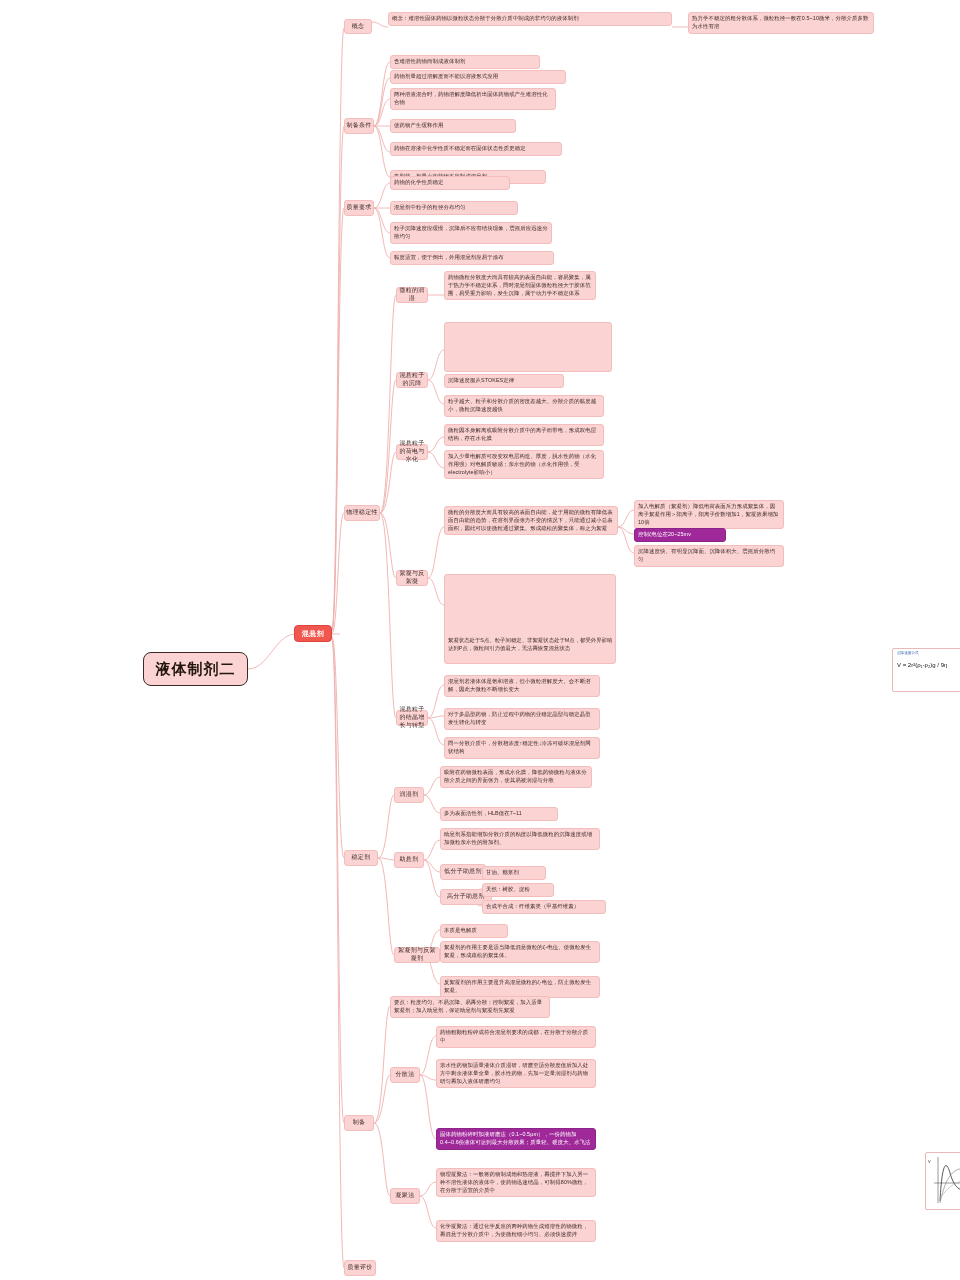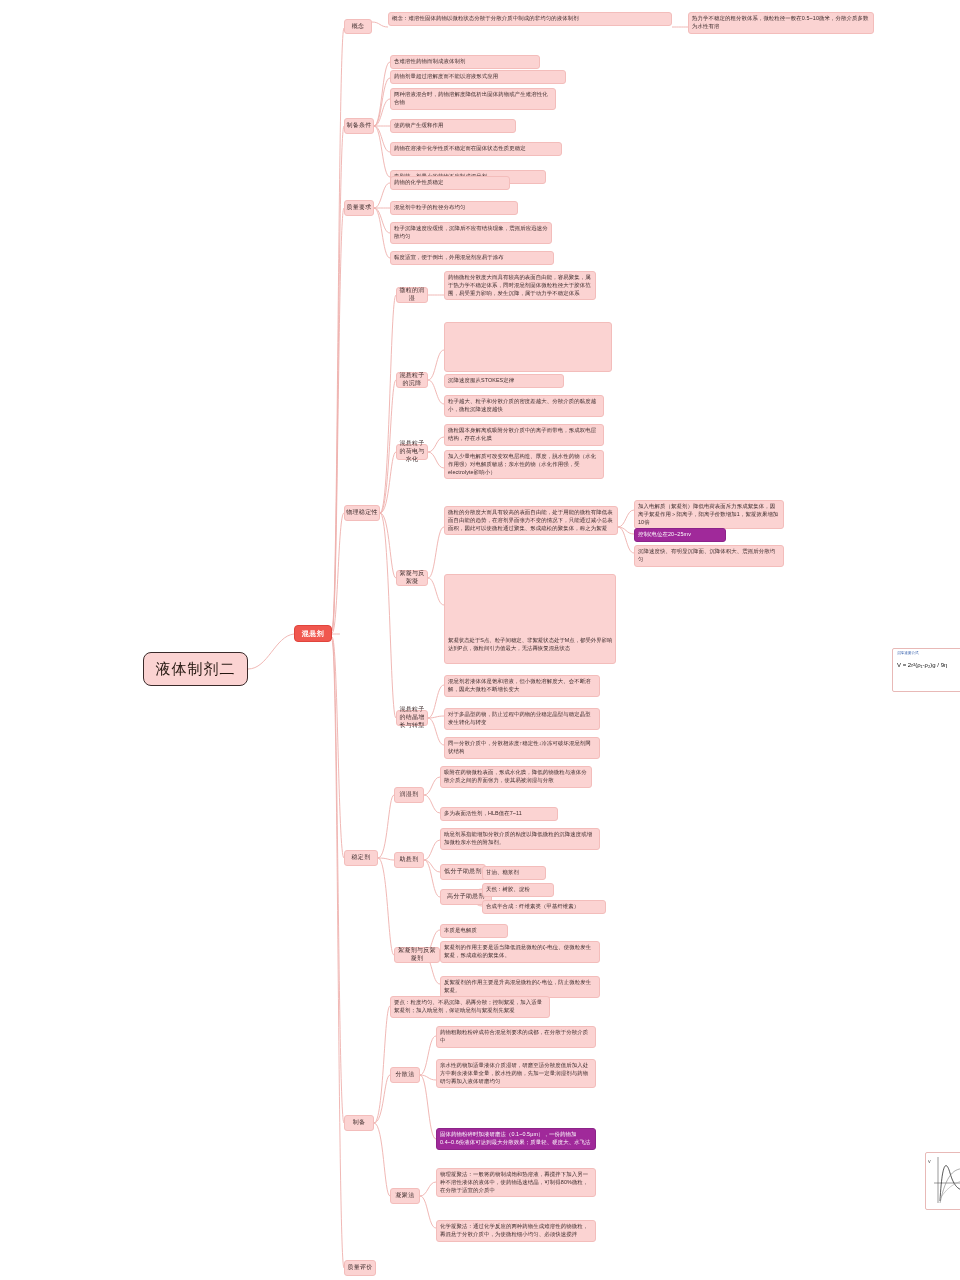--- a/index.html
+++ b/index.html
@@ -14,21 +14,21 @@
   .node{
     position:absolute;box-sizing:border-box;
     background:#fbd3d2;border:1px solid #f3bdbb;border-radius:3px;
     color:#3c2b2b;font-size:5.4px;line-height:1.45;
     padding:2px 3px;letter-spacing:0.1px;
   }
   .node.hl{background:#a0299a;border-color:#8d2489;color:#fff;}
   .root{
     position:absolute;box-sizing:border-box;
     background:#fbd3d2;border:1.6px solid #3a2a2a;border-radius:8px;
-    color:#23160f;font-size:15px;font-weight:normal;
+    color:#23160f;font-size:15px;font-weight:bold;
     display:flex;align-items:center;justify-content:center;
     letter-spacing:1px;
   }
   .main{
     position:absolute;box-sizing:border-box;
     background:#f0574f;border:1px solid #e0443c;border-radius:4px;
     color:#fff;font-size:7px;font-weight:bold;
     display:flex;align-items:center;justify-content:center;
     letter-spacing:0.5px;
   }

